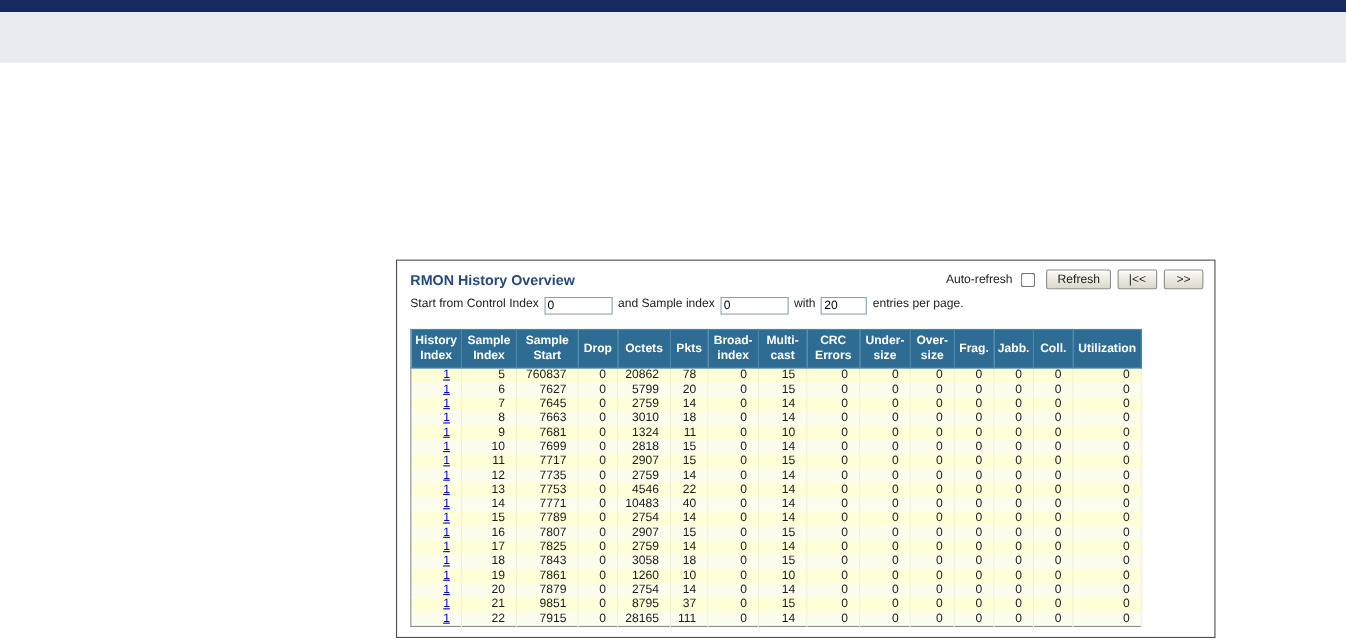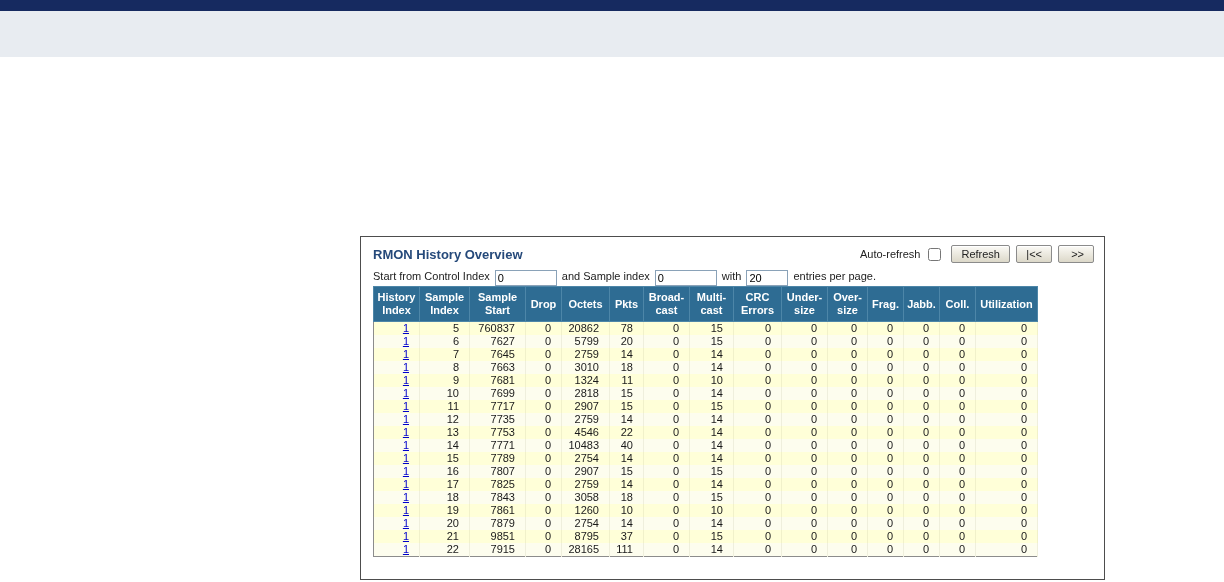--- a/index.html
+++ b/index.html
@@ -35,33 +35,33 @@
     width:13px; height:13px; margin:0 4px 0 2px; vertical-align:middle;
   }
   .btn {
     font-family:"Liberation Sans", sans-serif;
     font-size:11px; color:#222;
     padding:2px 9px; min-width:30px;
     border:1px solid #8b8b8b; border-radius:2px;
     background:linear-gradient(#fbfaf6,#dcd8c9);
     box-shadow:inset 0 1px 0 #ffffff;
     cursor:pointer;
-    text-align:right;
   }
   .btn.pager { min-width:36px; }
   .controls {
     margin-top:7px; font-size:11px; color:#222;
     display:flex; gap:5px;
   }
   .controls input[type="text"]{
     width:62px; height:16px; font-size:11px; padding:0 2px;
     border:1px solid #8aa2b8; font-family:"Liberation Sans", sans-serif;
   }
   .controls input.small { width:42px; }
   table.rmon {
+    margin-top:13px;
     border-collapse:collapse;
     font-size:11px;
     border:1px solid #8c8c8c;
   }
   table.rmon th {
     background:#2e6c93; color:#ffffff; font-weight:bold;
     text-align:center; vertical-align:middle;
     padding:4px 3px; line-height:13px;
     border:1px solid #4d86a8;
     white-space:pre-line;
@@ -130,21 +130,21 @@
           <th>History
 Index</th>
           <th>Sample
 Index</th>
           <th>Sample
 Start</th>
           <th>Drop</th>
           <th>Octets</th>
           <th>Pkts</th>
           <th>Broad-
-cast</th>
+index</th>
           <th>Multi-
 cast</th>
           <th>CRC
 Errors</th>
           <th>Under-
 size</th>
           <th>Over-
 size</th>
           <th>Frag.</th>
           <th>Jabb.</th>

